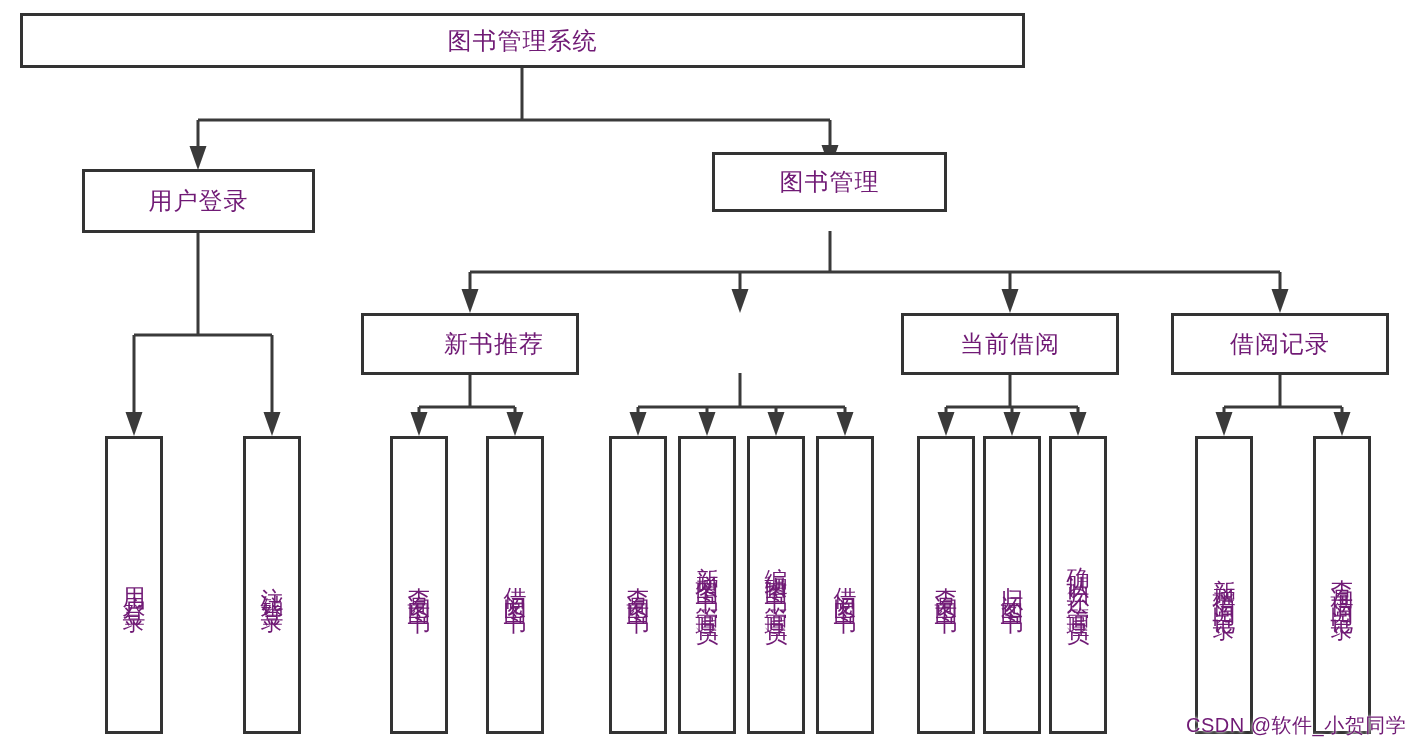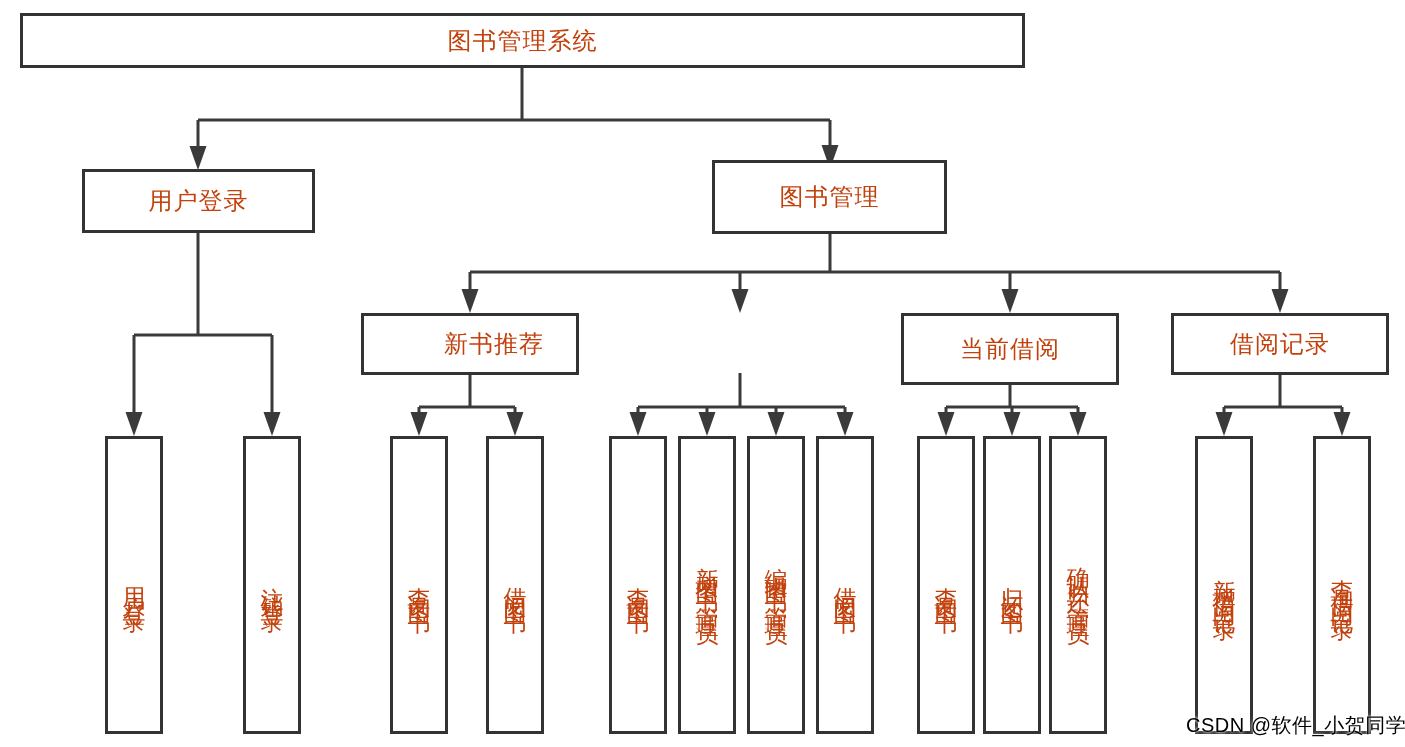--- a/index.html
+++ b/index.html
@@ -12,38 +12,38 @@
   }
   .edges{position:absolute;left:0;top:0;}
   .edges path{stroke:#3a3a3a;stroke-width:3;fill:none;}
   .edges polygon{fill:#3a3a3a;stroke:none;}
   .node{
     position:absolute;
     box-sizing:border-box;
     background:#ffffff;
     border:3px solid #333333;
     display:flex;align-items:center;justify-content:center;
-    color:#c2410c;
+    color:#701a75;
     font-size:24px;
     letter-spacing:1px;
     white-space:nowrap;
   }
   .leaf{
     writing-mode:vertical-rl;
     text-orientation:mixed;
     font-size:23px;
     letter-spacing:8px;
     line-height:1;
     white-space:normal;
   }
   .watermark{
     position:absolute;
     left:1186px;top:712px;
     font-size:20px;
-    color:#000000;
+    color:#701a75;
     letter-spacing:0.5px;
     text-shadow:0 0 2px #ffffff,0 0 4px #ffffff;
     z-index:5;
     white-space:nowrap;
   }
 </style>
 </head>
 <body>
 
 <div class="canvas">
@@ -87,24 +87,24 @@
     <g>
       <path d="M1280 373 V407 M1224 407 H1342 M1224 407 V413 M1342 407 V413"></path>
       <polygon points="1215.5,412 1232.5,412 1224,436"></polygon>
       <polygon points="1333.5,412 1350.5,412 1342,436"></polygon>
     </g>
   </svg>
 
   <div class="node" style="left:20px;top:13px;width:1005px;height:55px;">图书管理系统</div>
 
   <div class="node" style="left:82px;top:169px;width:233px;height:64px;">用户登录</div>
-  <div class="node" style="left:712px;top:160px;width:235px;height:74px;">图书管理</div>
+  <div class="node" style="left:712px;top:152px;width:235px;height:60px;">图书管理</div>
 
   <div class="node" style="left:361px;top:313px;width:218px;height:62px;padding-left:48px;">新书推荐</div>
-  <div class="node" style="left:901px;top:313px;width:218px;height:72px;">当前借阅</div>
+  <div class="node" style="left:901px;top:313px;width:218px;height:62px;">当前借阅</div>
   <div class="node" style="left:1171px;top:313px;width:218px;height:62px;">借阅记录</div>
 
   <div class="node leaf" style="left:105px;top:436px;width:58px;height:298px;">用户登录</div>
   <div class="node leaf" style="left:243px;top:436px;width:58px;height:298px;">注销登录</div>
 
   <div class="node leaf" style="left:390px;top:436px;width:58px;height:298px;">查询图书</div>
   <div class="node leaf" style="left:486px;top:436px;width:58px;height:298px;">借阅图书</div>
 
   <div class="node leaf" style="left:609px;top:436px;width:58px;height:298px;">查询图书</div>
   <div class="node leaf" style="left:678px;top:436px;width:58px;height:298px;">新增图书（管理员）</div>

